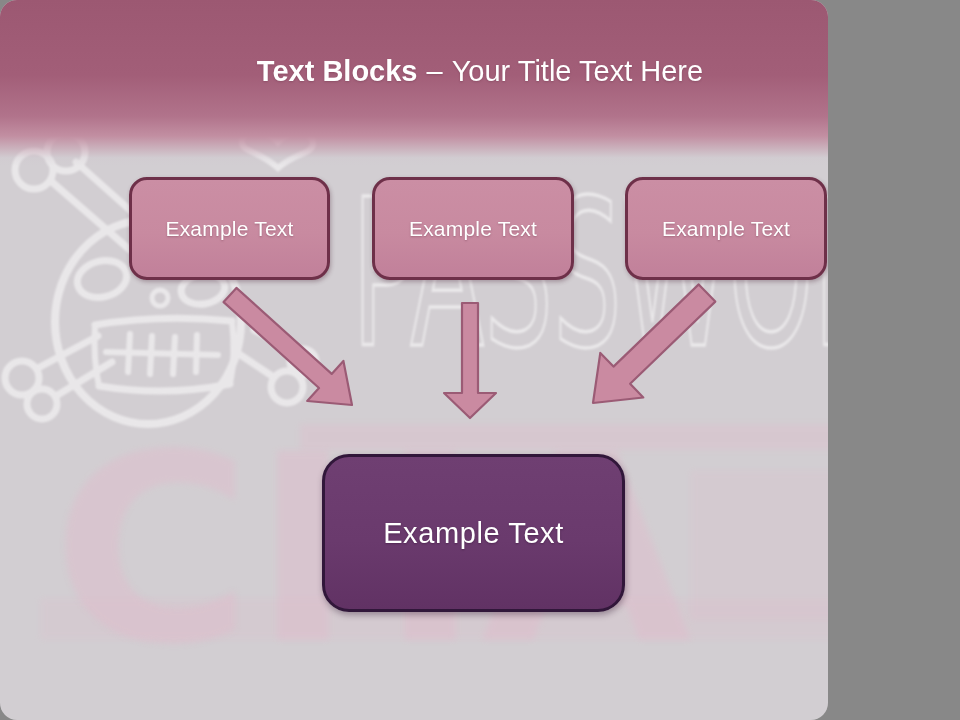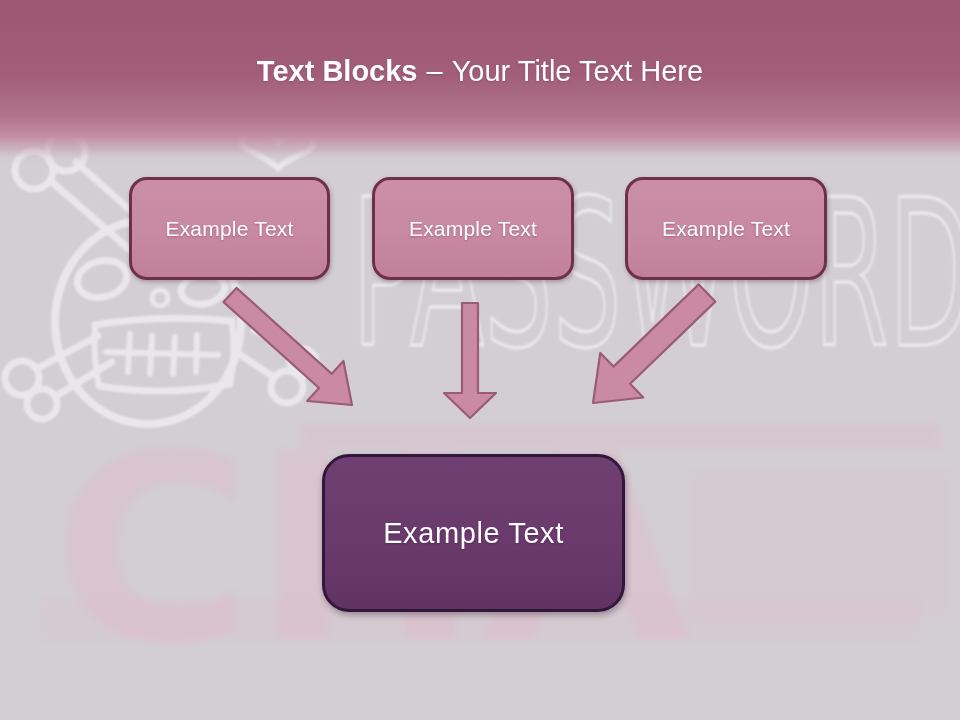--- a/index.html
+++ b/index.html
@@ -1,19 +1,20 @@
 <!DOCTYPE html>
 <html style="--header-top: #9c5872; --canvas: #d2ced2; --box-fill: #c88aa0; --box-border: #6e3049; --arrow-fill: #ca8aa1; --arrow-border: #9b5b75; --result-fill: #6a3a6d; --result-border: #31173a; --title-color: #ffffff; --chalk-white: #ffffff; --chalk-pink: #e2b9cb;"><head>
 <meta charset="utf-8">
 <style>
   html,body{margin:0;padding:0;background:#888;}
   .slide{
-    position:relative;width:960px;height:720px;overflow:hidden;
+    position:relative;width:828px;height:720px;overflow:hidden;
     background:var(--canvas,#d2ced2);
     font-family:"Liberation Sans",sans-serif;
+    border-radius:17px;
   }
   
   .bg-art{position:absolute;left:0;top:0;width:960px;height:720px;}
   
   .title-bar{
     position:absolute;left:0;top:0;width:960px;height:166px;
     background:linear-gradient(180deg,
       var(--header-top,#9c5872) 0%,
       #a25e78 45%,
       #b1738b 70%,

